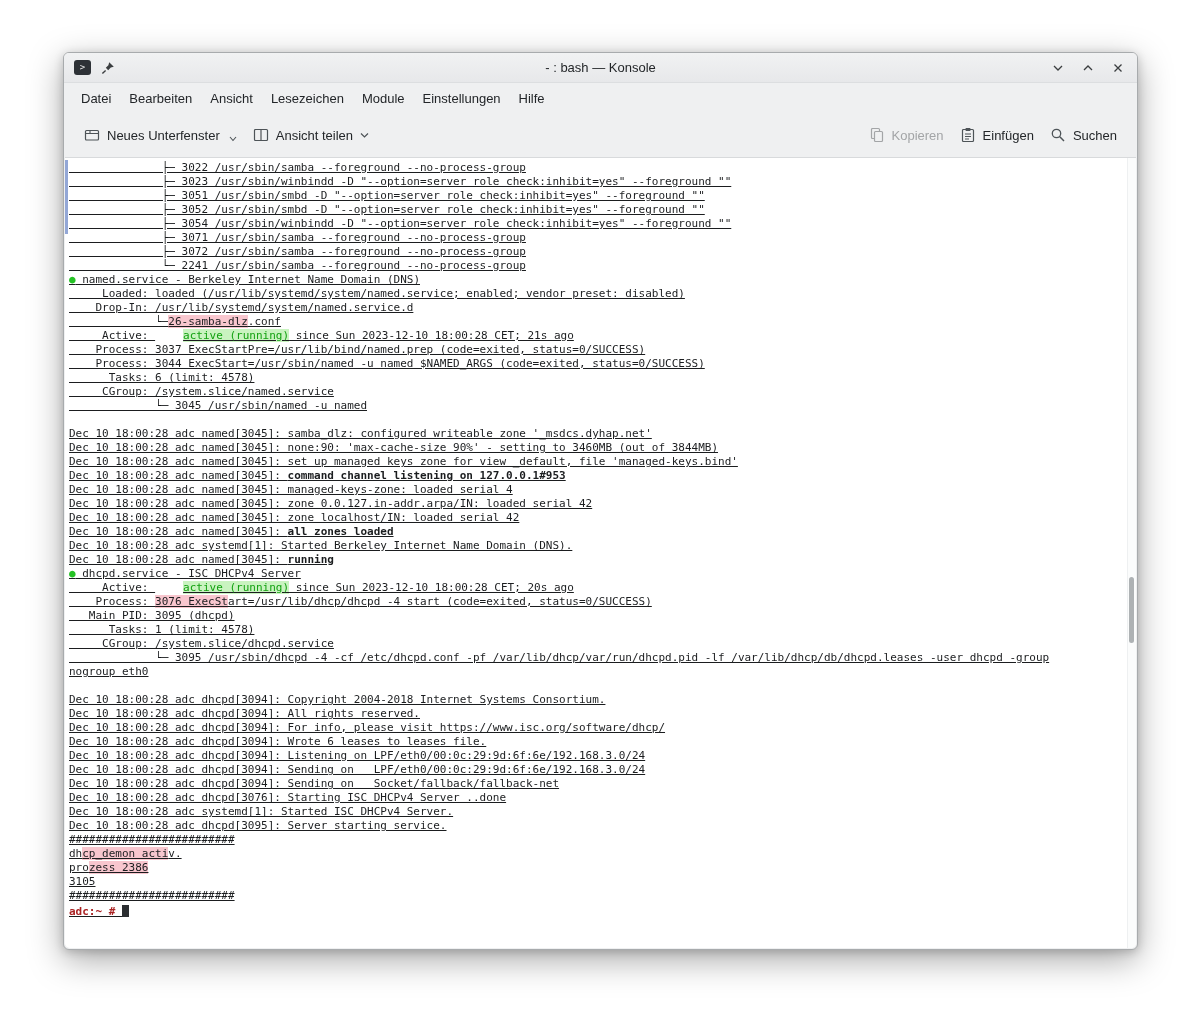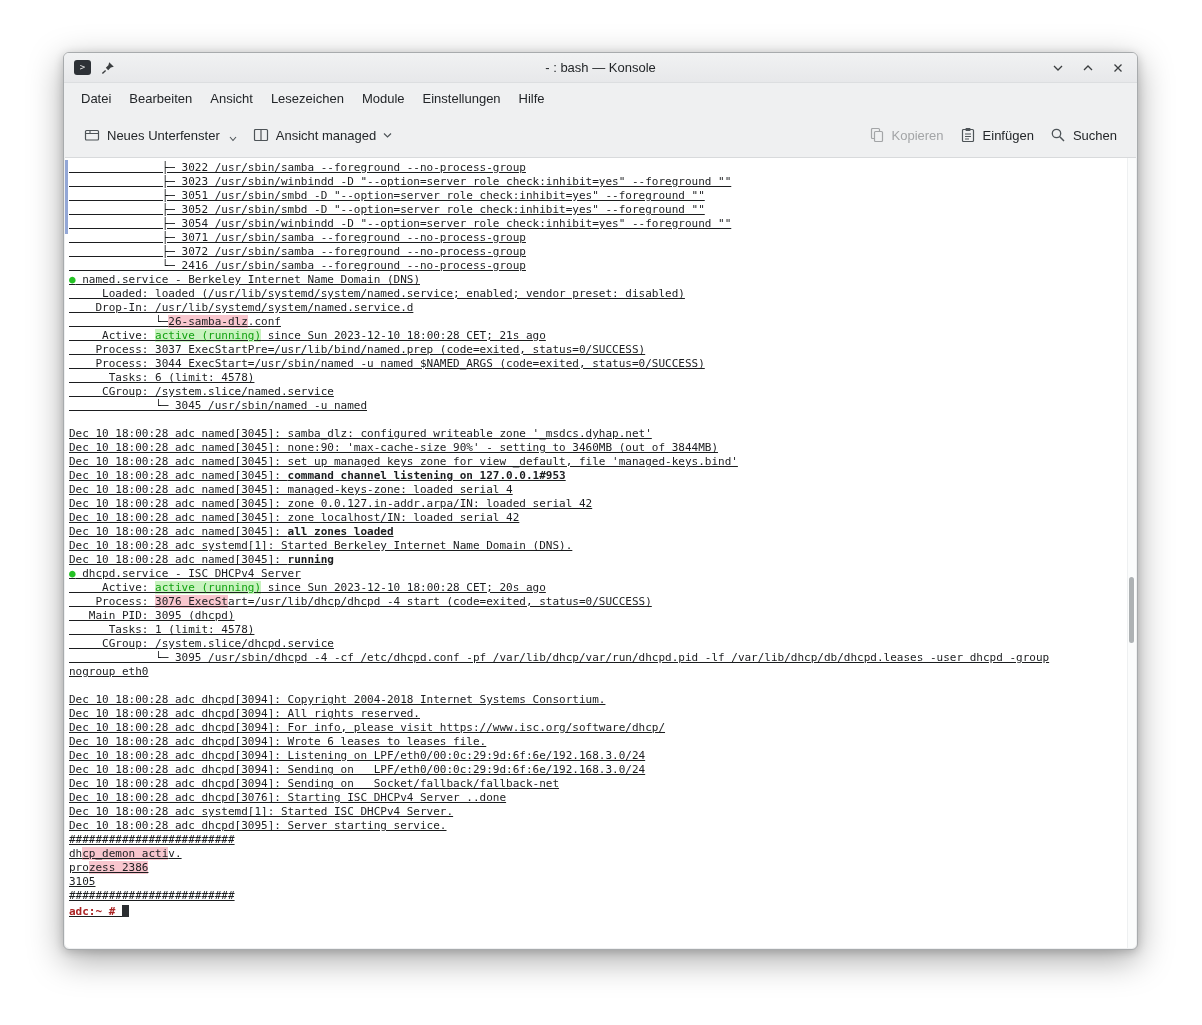--- a/index.html
+++ b/index.html
@@ -35,21 +35,21 @@
   .mini-caret { margin-left:2px; transform:translateY(4px); }
 
   
   .terminal { flex:1; background:#ffffff; position:relative; overflow:hidden;
     margin:0 1px 1px 1px; border-top:1px solid #d8dadc; border-radius:0 0 5px 5px;
     padding:3px 0 0 4px; }
   .term-line { font-family:"DejaVu Sans Mono", monospace; font-size:11px; line-height:14px;
     height:14px; white-space:pre; color:#1b1d1f;text-decoration:underline; }
   .seg-b   { font-weight:bold; }
   .seg-dot { color:var(--bullet-green,#25c225); }
-  .seg-ghl { color:var(--active-green,#12a110); background:var(--active-green-bg,#c9f3c0); }
+  .seg-ghl { color:var(--active-green,#12a110); background:var(--active-green-bg,#c9f3c0);margin-left:28px; }
   .seg-pk  { background:var(--search-highlight-pink,#f8c6ce); }
   .seg-red { color:var(--prompt-red,#aa2222); font-weight:bold; }
   .seg-cur { display:inline-block; width:7px; height:12px; background:#2b2e31; transform:translateY(2px); }
 
   .scroll-marker { position:absolute; left:0; top:2px; width:3px; height:74px;
     background:var(--kde-blue-marker,#93a7d6); }
   .scrollbar-track { position:absolute; right:0; top:0; bottom:0; width:9px; background:#fbfcfc; border-left:1px solid #eef0f1; }
   .scrollbar-thumb { position:absolute; right:2px; top:419px; width:5px; height:66px; background:#aeb2b4; border-radius:3px; }
 
   svg { display:block; }
@@ -109,21 +109,21 @@
       <span class="lbl">Neues Unterfenster</span>
       <svg class="mini-caret" width="8" height="6" viewBox="0 0 8 6">
           <polyline points="1,1 4,4.5 7,1" fill="none" stroke="#4d5357" stroke-width="1.1"></polyline>
         </svg>
     </div>
     <div class="tool-btn">
       <svg width="16" height="16" viewBox="0 0 16 16">
         <rect x="1.5" y="2.5" width="13" height="11" rx="1" fill="none" stroke="#4d5357" stroke-width="1.2"></rect>
         <line x1="8" y1="2.5" x2="8" y2="13.5" stroke="#4d5357" stroke-width="1.2"></line>
       </svg>
-      <span class="lbl">Ansicht managed</span>
+      <span class="lbl">Ansicht teilen</span>
       <svg width="9" height="7" viewBox="0 0 9 7">
           <polyline points="1,1.5 4.5,5 8,1.5" fill="none" stroke="#4d5357" stroke-width="1.2"></polyline>
         </svg>
     </div>
     <div class="tool-spacer"></div>
     <div class="tool-btn disabled">
       <svg width="16" height="16" viewBox="0 0 16 16">
         <rect x="2.5" y="1.5" width="8" height="10" rx="1" fill="none" stroke="#a3a5a7" stroke-width="1.2"></rect>
         <rect x="5.5" y="4.5" width="8" height="10" rx="1" fill="#eff0f1" stroke="#a3a5a7" stroke-width="1.2"></rect>
       </svg>
@@ -151,21 +151,21 @@
   <div class="terminal">
     <div class="scroll-marker"></div>
     <div>
         <div class="term-line"><span>              ├─ 3022 /usr/sbin/samba --foreground --no-process-group</span></div>
         <div class="term-line"><span>              ├─ 3023 /usr/sbin/winbindd -D "--option=server role check:inhibit=yes" --foreground ""</span></div>
         <div class="term-line"><span>              ├─ 3051 /usr/sbin/smbd -D "--option=server role check:inhibit=yes" --foreground ""</span></div>
         <div class="term-line"><span>              ├─ 3052 /usr/sbin/smbd -D "--option=server role check:inhibit=yes" --foreground ""</span></div>
         <div class="term-line"><span>              ├─ 3054 /usr/sbin/winbindd -D "--option=server role check:inhibit=yes" --foreground ""</span></div>
         <div class="term-line"><span>              ├─ 3071 /usr/sbin/samba --foreground --no-process-group</span></div>
         <div class="term-line"><span>              ├─ 3072 /usr/sbin/samba --foreground --no-process-group</span></div>
-        <div class="term-line"><span>              └─ 2416 /usr/sbin/samba --foreground --no-process-group</span></div>
+        <div class="term-line"><span>              └─ 2241 /usr/sbin/samba --foreground --no-process-group</span></div>
         <div class="term-line"><span class="seg-dot">●</span><span> named.service - Berkeley Internet Name Domain (DNS)</span></div>
         <div class="term-line"><span>     Loaded: loaded (/usr/lib/systemd/system/named.service; enabled; vendor preset: disabled)</span></div>
         <div class="term-line"><span>    Drop-In: /usr/lib/systemd/system/named.service.d</span></div>
         <div class="term-line"><span>             └─</span><span class="seg-pk">26-samba-dlz</span><span>.conf</span></div>
         <div class="term-line"><span>     Active: </span><span class="seg-ghl">active (running)</span><span> since Sun 2023-12-10 18:00:28 CET; 21s ago</span></div>
         <div class="term-line"><span>    Process: 3037 ExecStartPre=/usr/lib/bind/named.prep (code=exited, status=0/SUCCESS)</span></div>
         <div class="term-line"><span>    Process: 3044 ExecStart=/usr/sbin/named -u named $NAMED_ARGS (code=exited, status=0/SUCCESS)</span></div>
         <div class="term-line"><span>      Tasks: 6 (limit: 4578)</span></div>
         <div class="term-line"><span>     CGroup: /system.slice/named.service</span></div>
         <div class="term-line"><span>             └─ 3045 /usr/sbin/named -u named</span></div>

